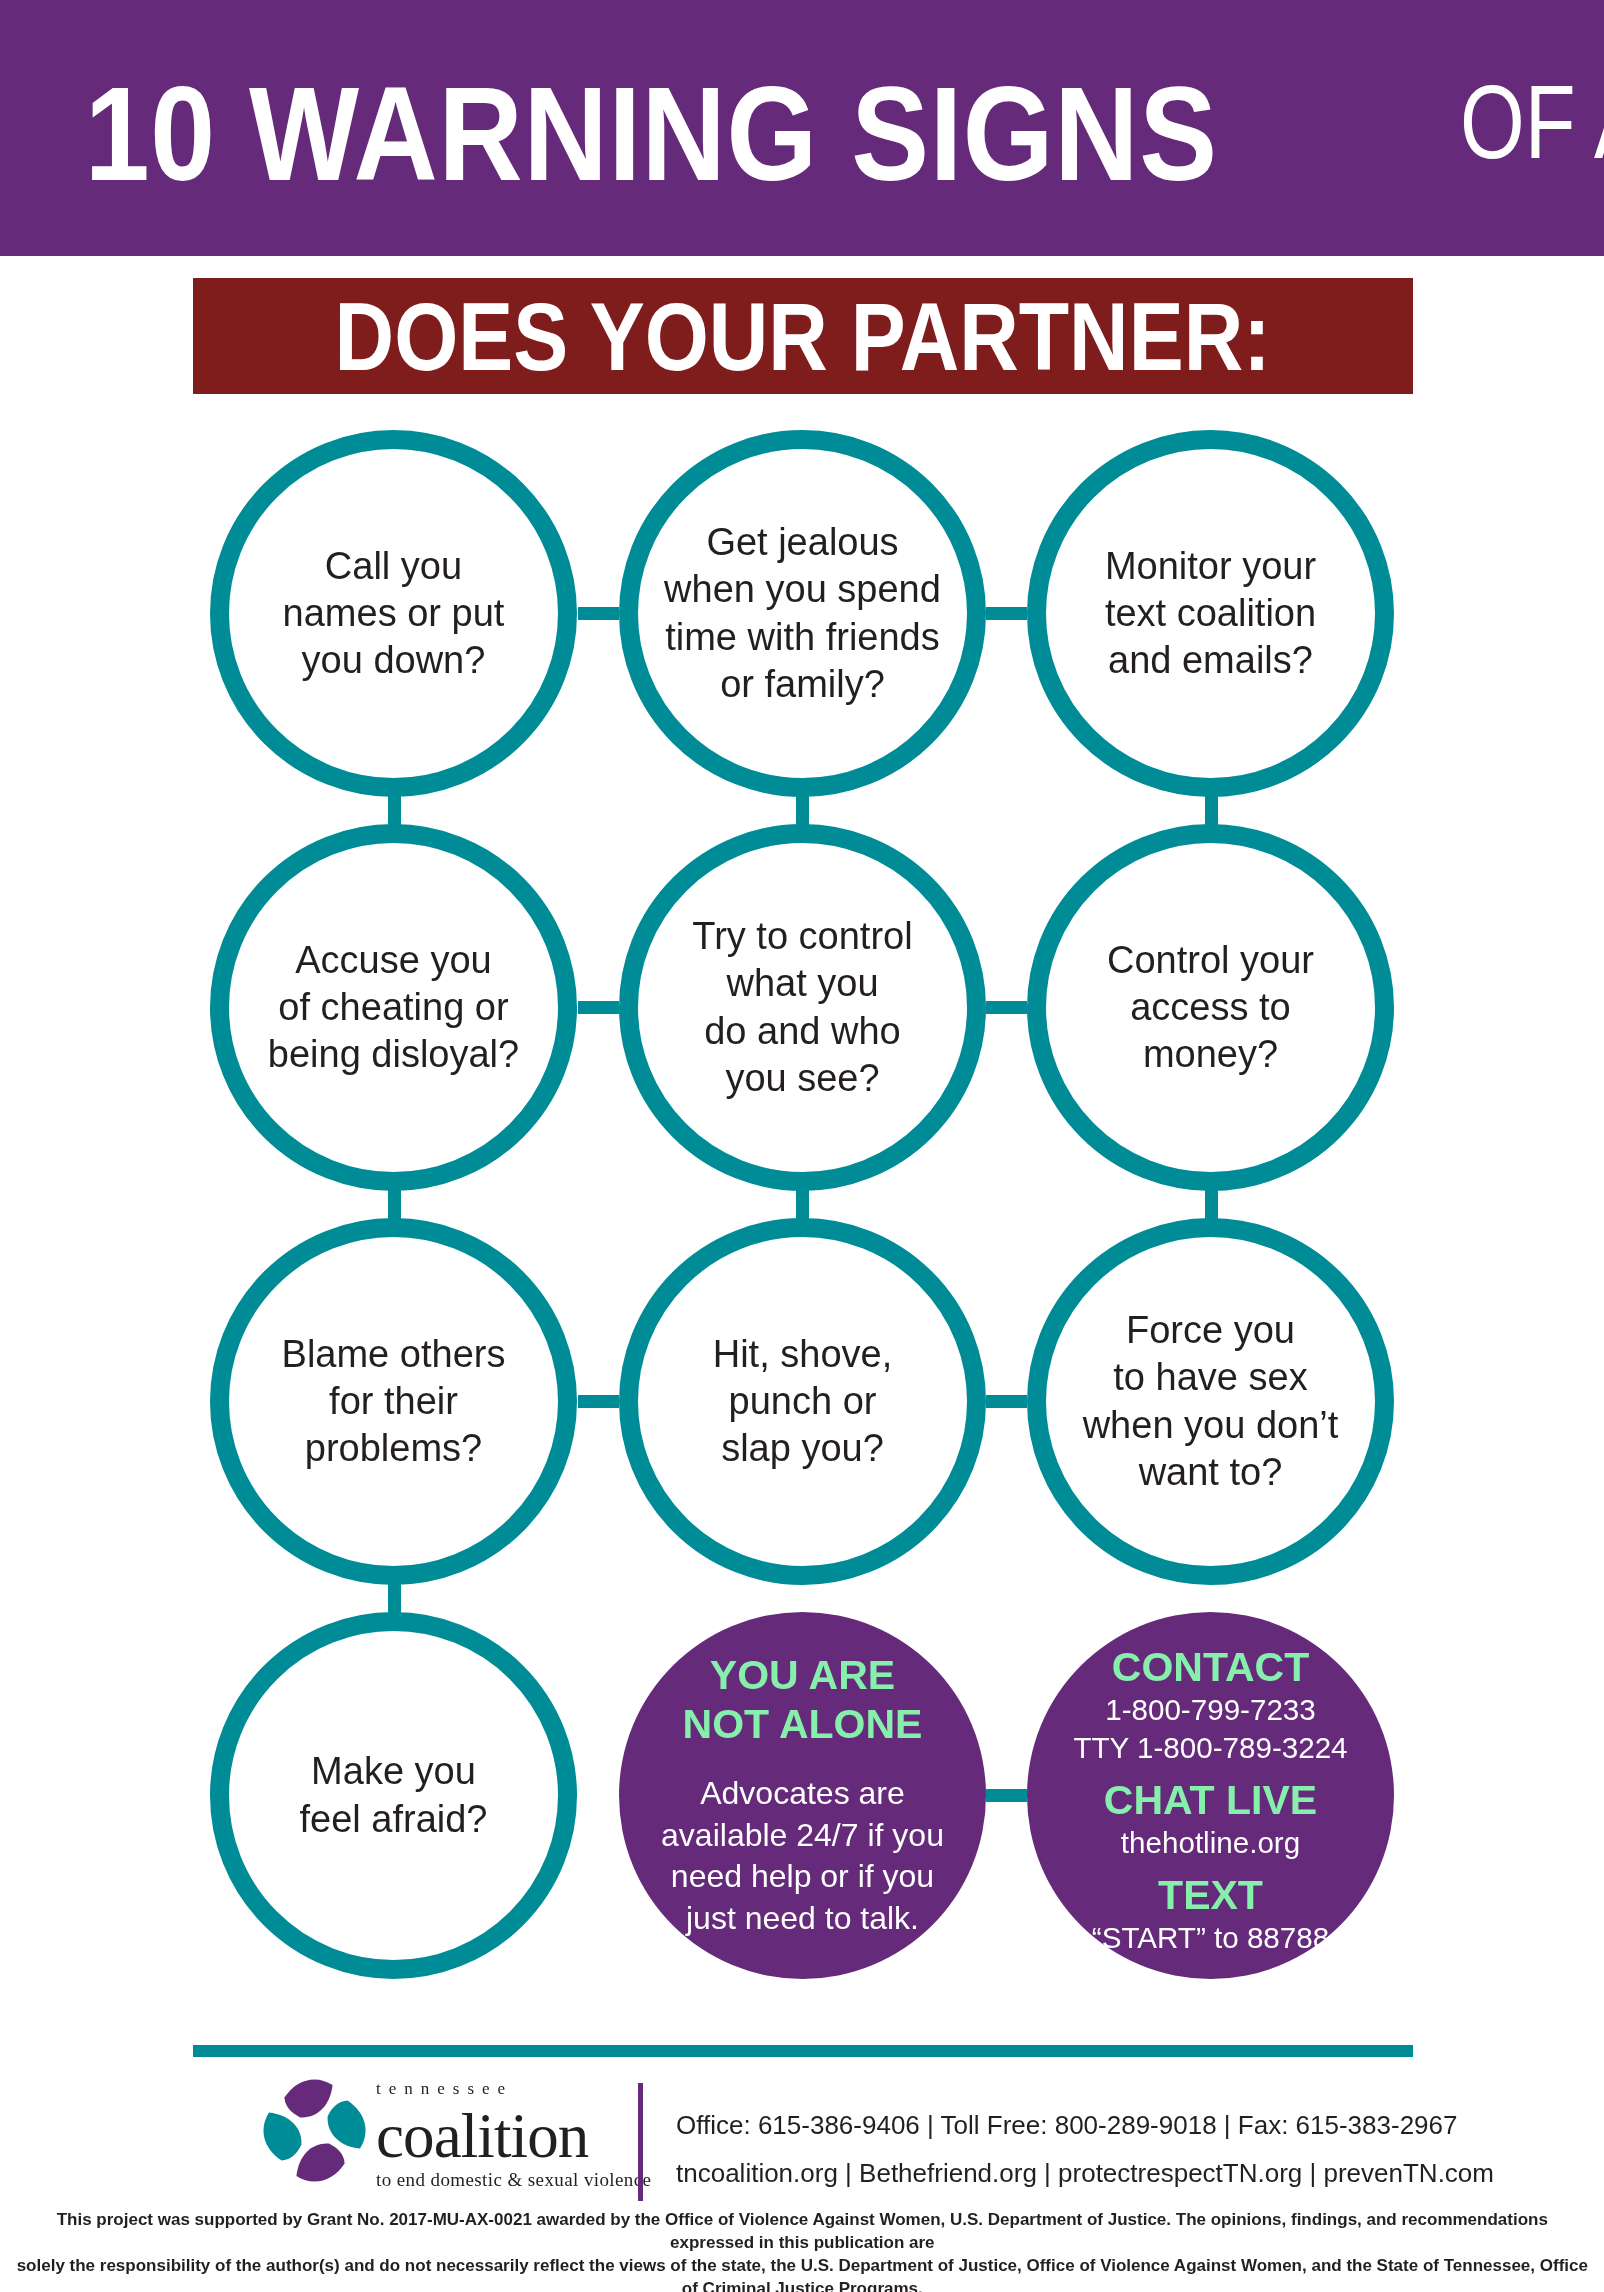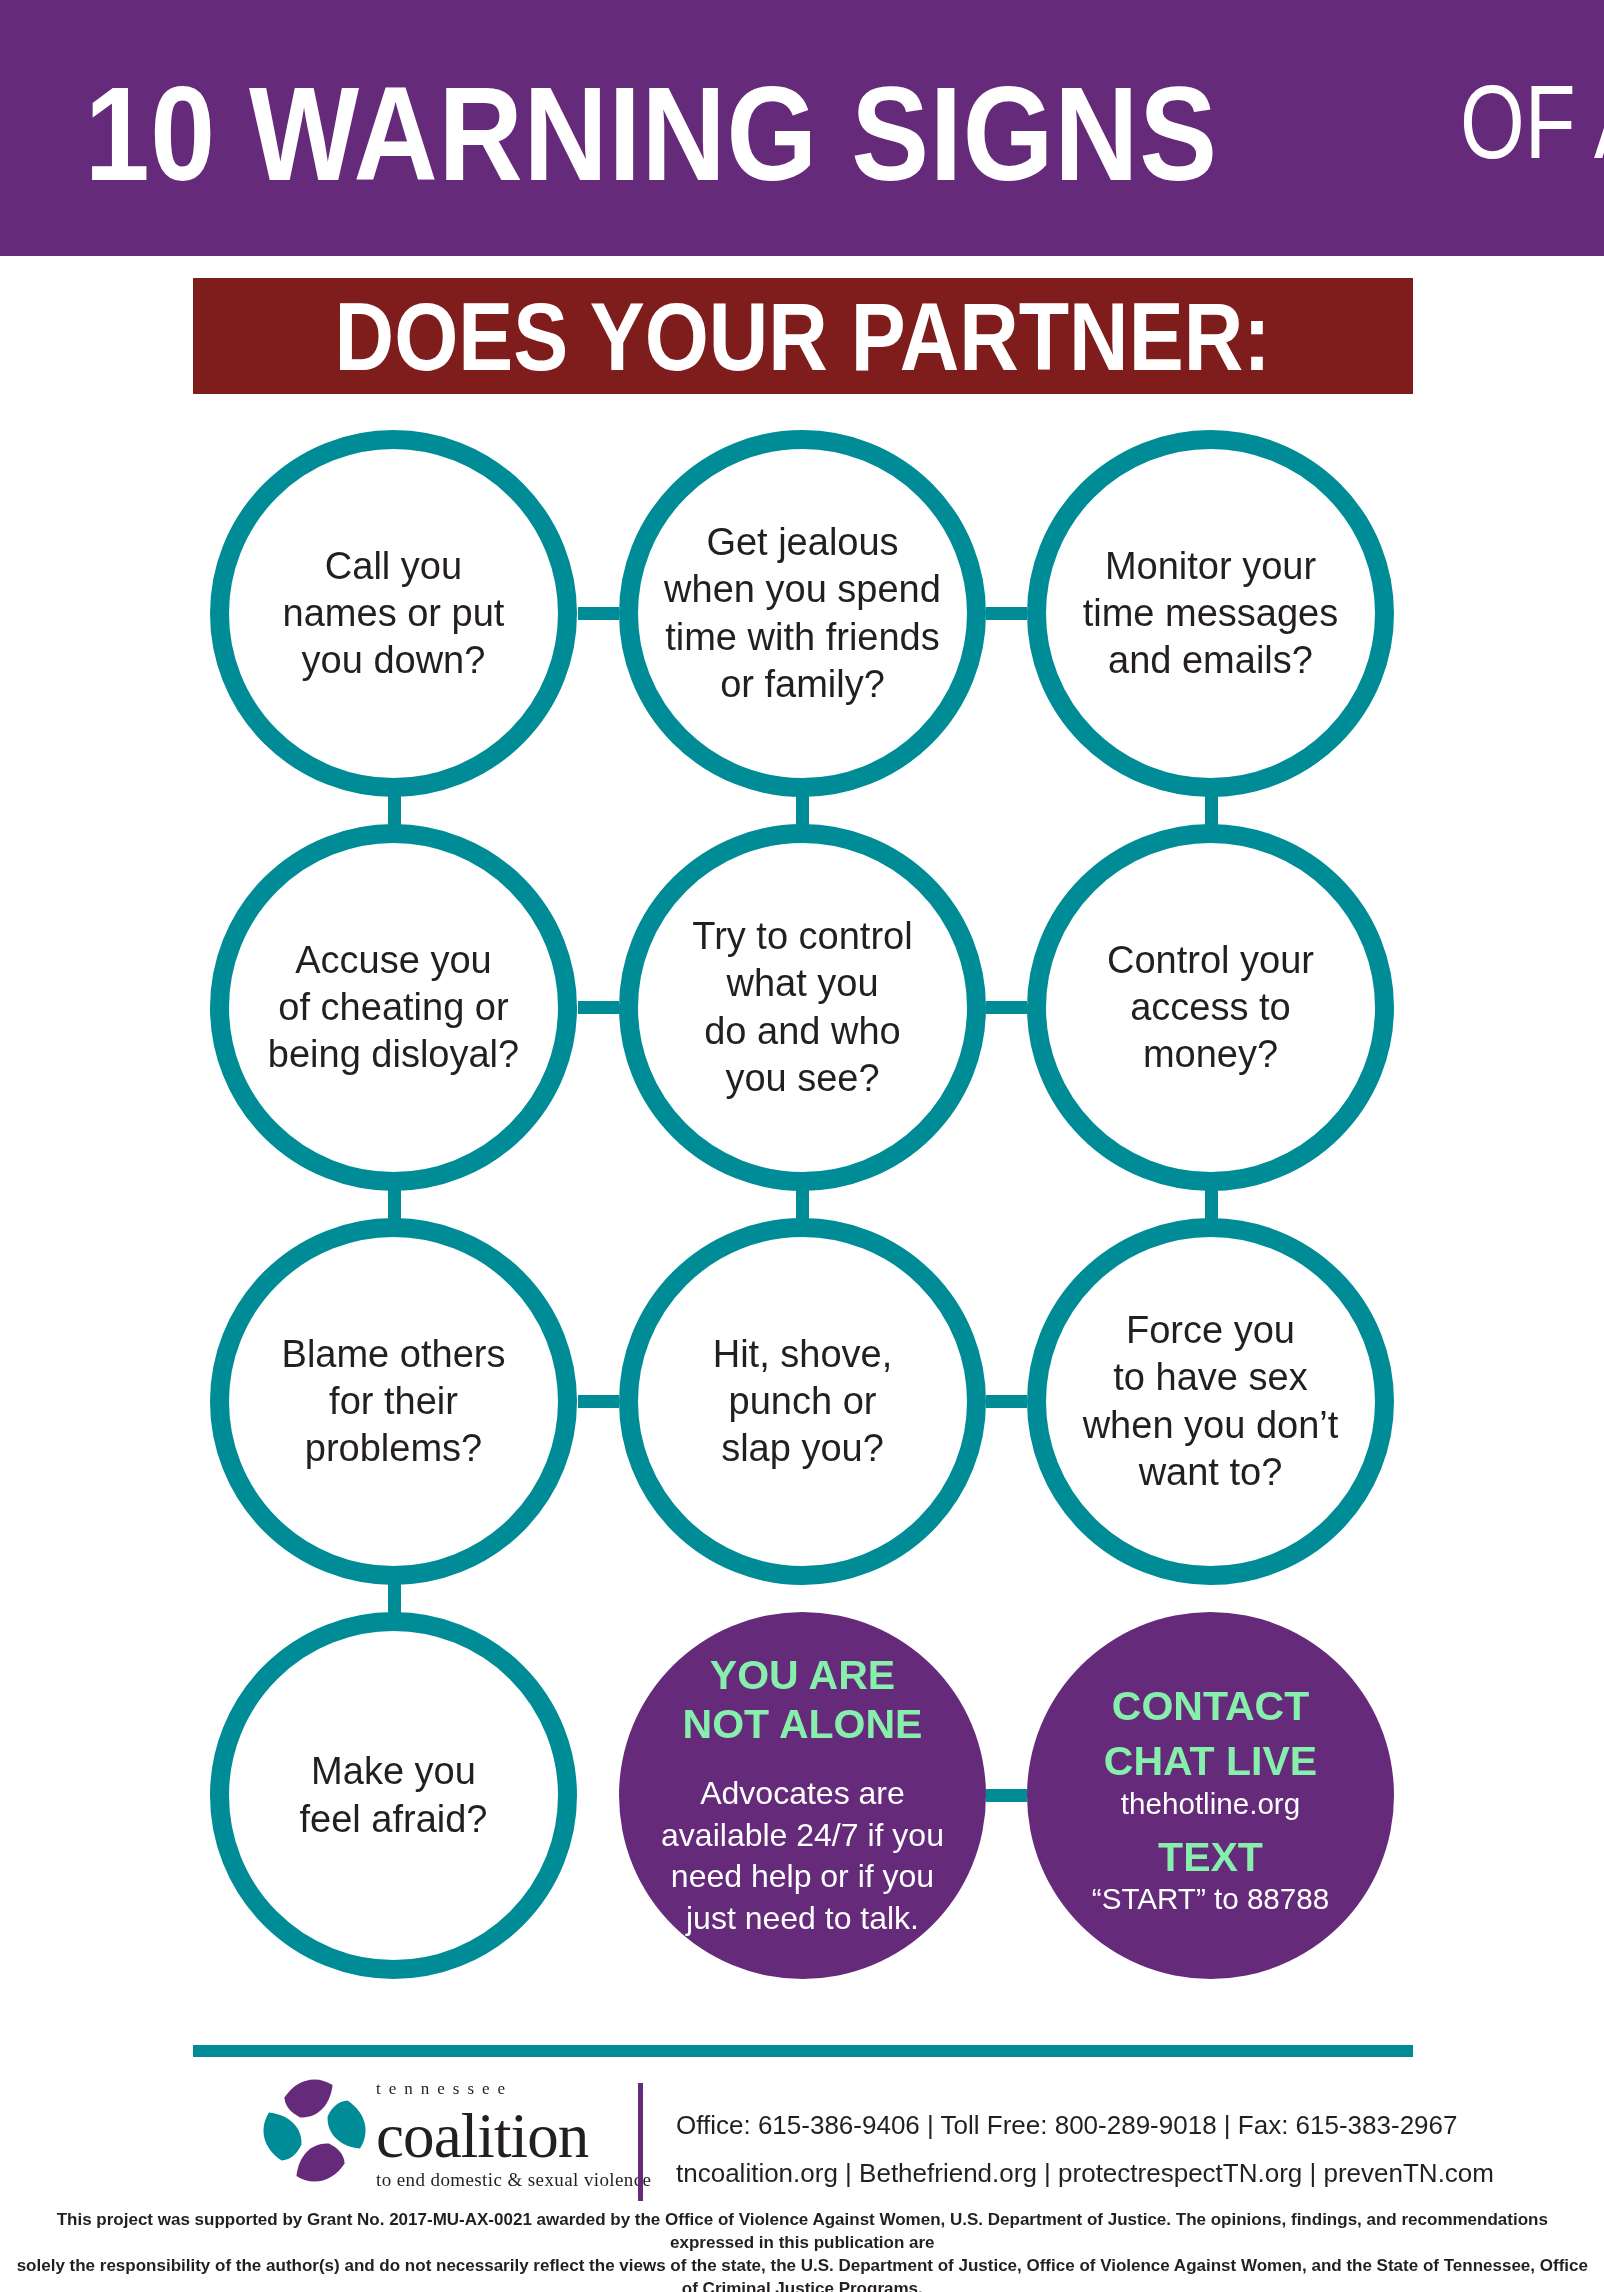--- a/index.html
+++ b/index.html
@@ -114,21 +114,21 @@
 you down?</span>
   </div>
   <div class="circle" style="left:619px;top:430px">
     <span class="circle-text">Get jealous
 when you spend
 time with friends
 or family?</span>
   </div>
   <div class="circle" style="left:1027px;top:430px">
     <span class="circle-text">Monitor your
-time messages
+text coalition
 and emails?</span>
   </div>
 
   <div class="circle" style="left:210px;top:824px">
     <span class="circle-text">Accuse you
 of cheating or
 being disloyal?</span>
   </div>
   <div class="circle" style="left:619px;top:824px">
     <span class="circle-text">Try to control
@@ -169,20 +169,22 @@
 NOT ALONE</div>
       <div class="info-body">Advocates are
 available 24/7 if you
 need help or if you
 just need to talk.</div>
     </div>
   </div>
   <div class="circle filled" style="left:1027px;top:1612px">
     <div class="info-inner contact">
       <div class="info-heading">CONTACT</div>
+      <div class="info-body">1-800-799-7233
+TTY 1-800-789-3224</div>
       <div class="info-heading">CHAT LIVE</div>
       <div class="info-body">thehotline.org</div>
       <div class="info-heading">TEXT</div>
       <div class="info-body">“START” to 88788</div>
     </div>
   </div>
 
   <div class="conn-h" style="left:578px;top:607px"></div>
   <div class="conn-h" style="left:986px;top:607px"></div>
   <div class="conn-h" style="left:578px;top:1001px"></div>

